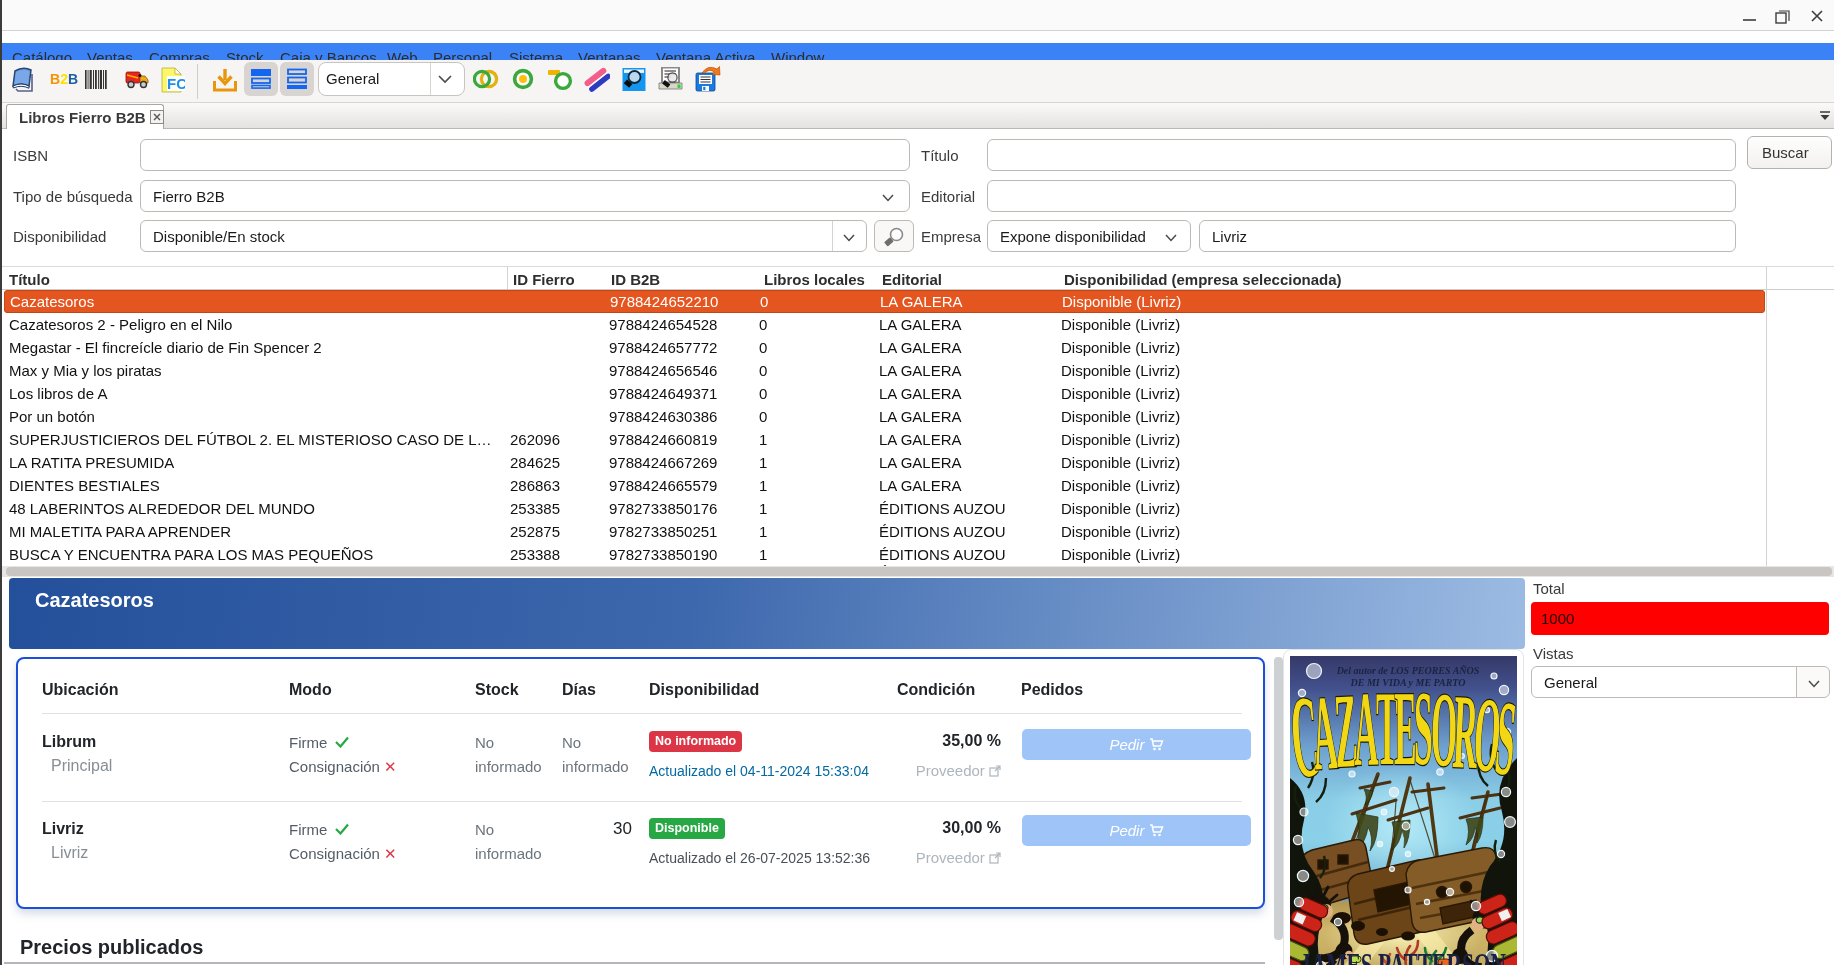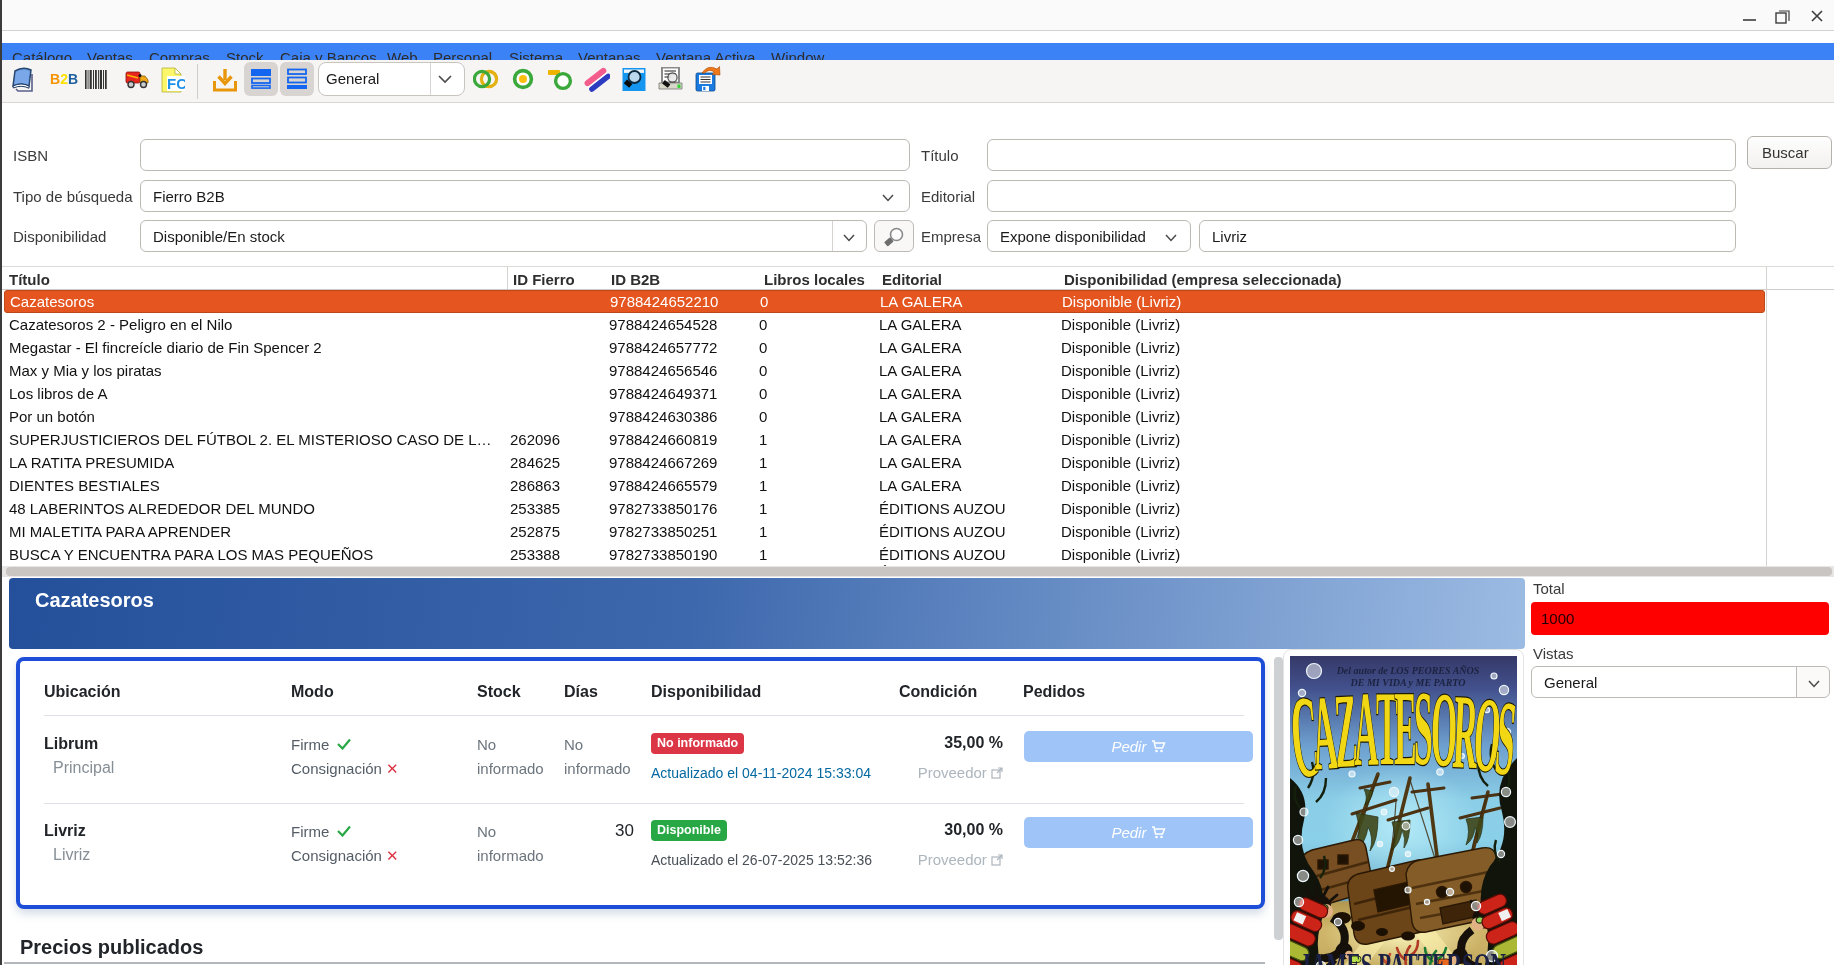--- a/index.html
+++ b/index.html
@@ -44,21 +44,21 @@
 
   
   #bluepanel { position:absolute; left:7px; top:578px; width:1516px; height:71px; border-radius:4px; background:linear-gradient(97deg,#24509b 0%, #3d68ad 45%, #9cbbe3 100%); }
   #bluepanel h1 { position:absolute; left:26px; top:11px; font-size:20px; font-weight:bold; color:#fff; }
   #b2bbox { position:absolute; left:1153px; top:9px; width:348px; height:52px; background:#fff; border-radius:10px; }
 
   
   .sblbl { position:absolute; font-size:15px; color:#3a3a3a; }
 
   
-  #card { position:absolute; left:14px; top:657px; width:1249px; height:252px; background:#fff; border:4px solid #1d4ed8; border-radius:8px; box-shadow:0 5px 9px rgba(120,145,180,0.30); }
+  #card { position:absolute; left:14px; top:657px; width:1249px; height:252px; background:#fff; border:2px solid #1d4ed8; border-radius:8px; box-shadow:0 5px 9px rgba(120,145,180,0.30); }
   .chead { position:absolute; top:22px; font-size:16px; font-weight:bold; color:#212529; }
   .hr { position:absolute; left:24px; width:1200px; height:1px; background:#dee2e6; }
   .c1 { left:24px; } .c2 { left:271px; } .c3 { left:457px; } .c4 { left:544px; } .c5 { left:631px; } .c6 { left:879px; } .c7 { left:1003px; }
   .main16 { font-size:16px; color:#212529; font-weight:bold; }
   .gray16 { font-size:16px; color:#868e96;margin-left:9px; }
   .mode { font-size:15px; color:#545d66; }
   .badge { position:absolute; color:#fff; font-size:12.5px; font-weight:bold; border-radius:4px; padding:3px 6px 4px; }
   .pedir { position:absolute; left:1004px; width:229px; height:31px; background:#9fc5f8; border-radius:5px; color:#fff; font-size:15px; font-style:italic; text-align:center; line-height:31px; }
 
   #precios { position:absolute; left:18px; top:936px; font-size:20px; font-weight:bold; color:#212529; }
@@ -212,20 +212,33 @@
       <rect x="1" y="7" width="19" height="18" rx="1.5" fill="#1a7ae0" stroke="#0c4a8c" stroke-width="0.8"></rect>
       <rect x="4" y="9" width="13" height="9" fill="#fff"></rect>
       <g stroke="#333" stroke-width="1">
           <line x1="5.5" y1="11" x2="15.5" y2="11"></line>
           <line x1="5.5" y1="13.5" x2="15.5" y2="13.5"></line>
           <line x1="5.5" y1="16" x2="15.5" y2="16"></line>
         </g>
       <rect x="7" y="20" width="7" height="5" fill="#fff"></rect>
       <rect x="8.2" y="20.8" width="2.2" height="3.4" fill="#1a7ae0"></rect>
       <path d="M7 7 Q13 -2 22 3 L24.5 0.5 L25 9 L17 8.5 L19.5 6 Q14 2.5 9.5 7 Z" fill="#f07818" stroke="#a84a08" stroke-width="0.6"></path>
+    </svg>
+  </div>
+  <div id="tabbar">
+    <div id="tab1">
+      <span class="t">Libros Fierro B2B</span>
+      <svg style="position:absolute;left:143px;top:5px" width="14" height="14" viewBox="0 0 14 14">
+        <rect x="0.5" y="0.5" width="13" height="13" fill="#f4f2f0" stroke="#8a8784" stroke-width="1"></rect>
+        <path d="M4 4 L10 10 M10 4 L4 10" stroke="#555" stroke-width="1.4"></path>
+      </svg>
+    </div>
+    <svg class="abs" style="left:1816px;top:7px" width="14" height="13" viewBox="0 0 14 13">
+      <line x1="2" y1="2" x2="12" y2="2" stroke="#3a3a3a" stroke-width="1.5"></line>
+      <path d="M2.5 5 L7 10 L11.5 5 Z" fill="#3a3a3a"></path>
     </svg>
   </div>
   <div id="formarea">
 
     <span class="lbl" style="left:11px;top:147px">ISBN</span>
     <div class="field" style="left:138px;top:139px;width:770px"></div>
     <span class="lbl" style="left:919px;top:147px">Título</span>
     <div class="field" style="left:985px;top:139px;width:749px"></div>
     <div class="field" style="left:1745px;top:136px;width:85px;height:33px;background:linear-gradient(#fefefe,#f3f1ef);border-color:#b5b2ae">
       <span class="txt" style="left:14px;top:7px;color:#333">Buscar</span>

